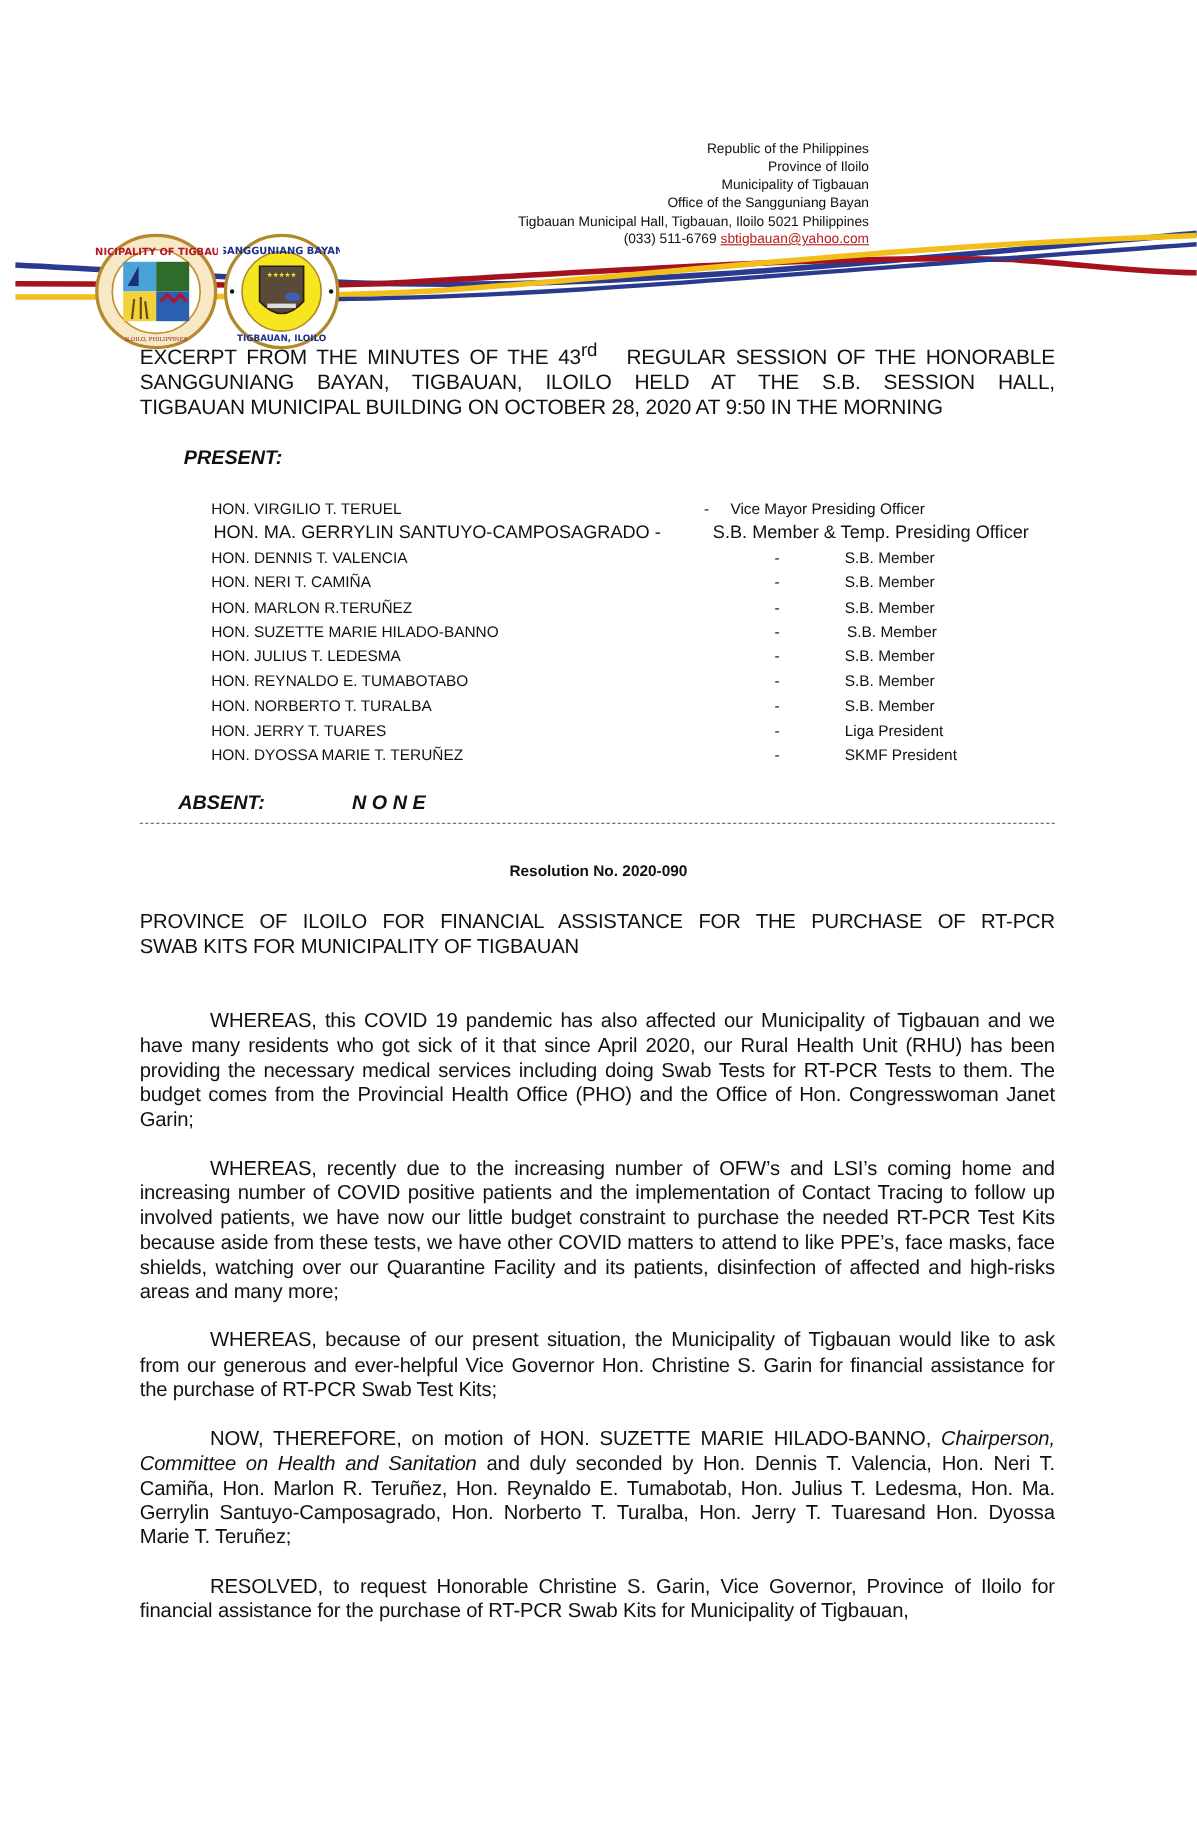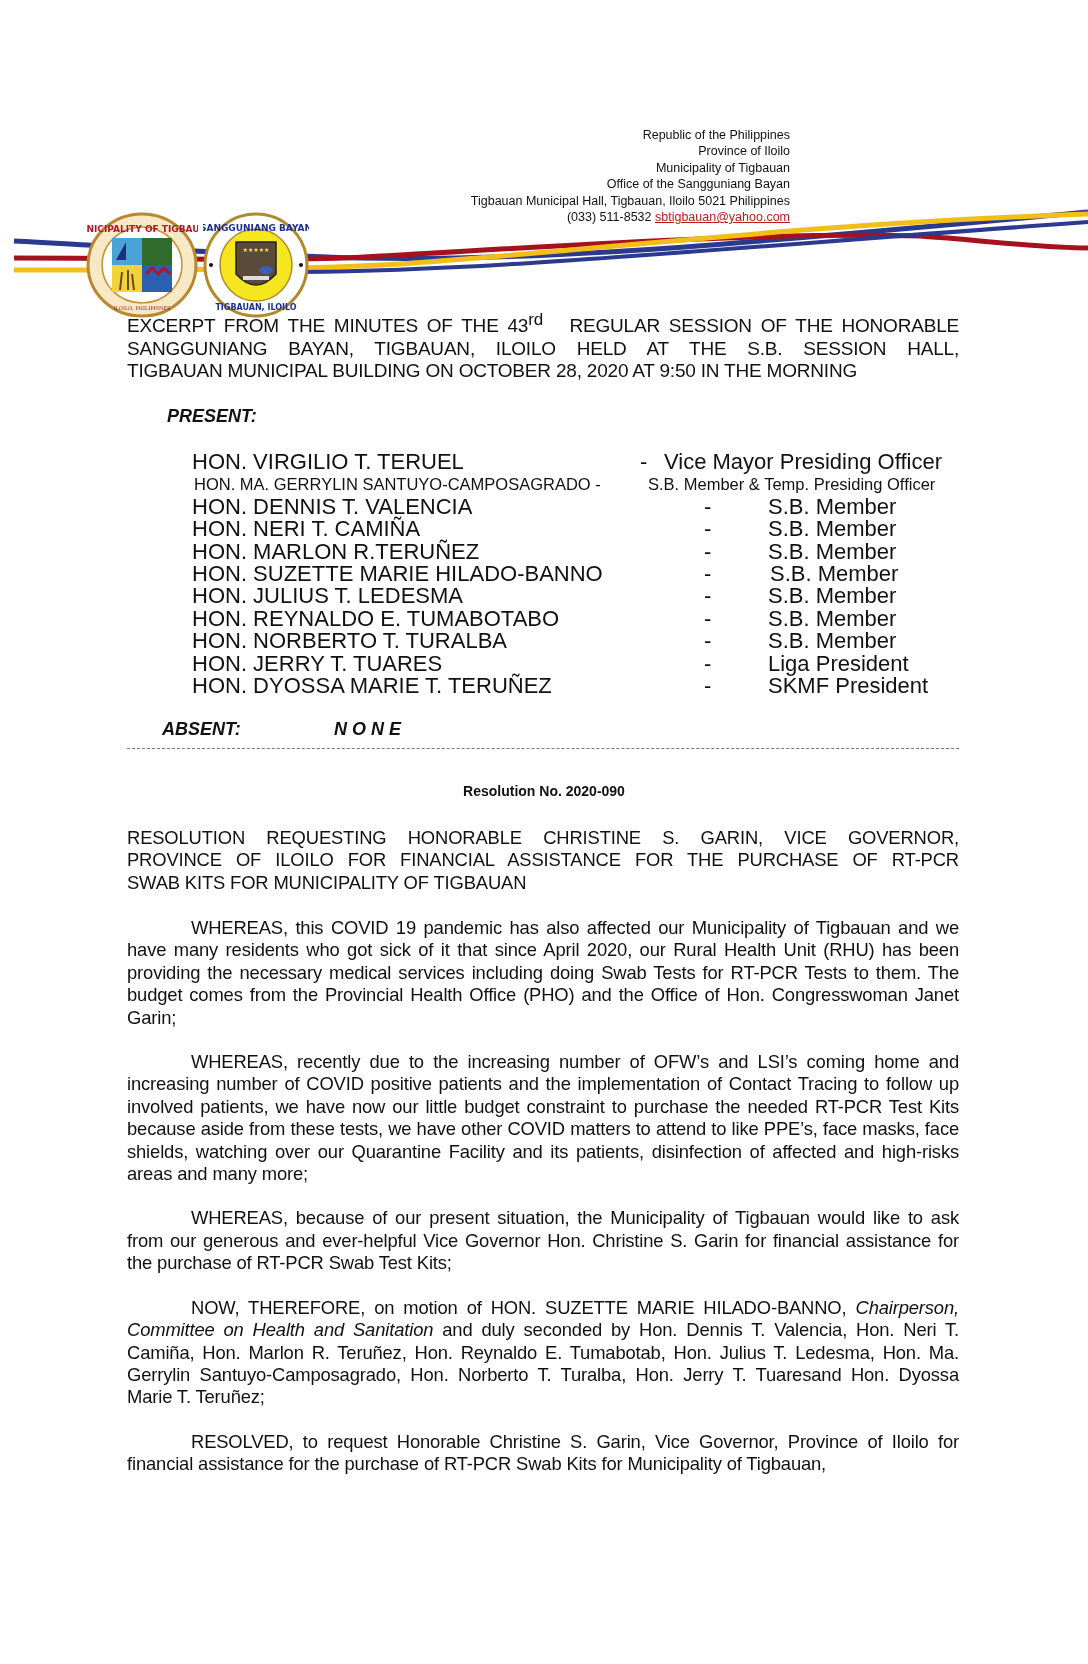--- a/index.html
+++ b/index.html
@@ -13,21 +13,21 @@
   .seal { position: absolute; }
 
   .title-block { position: absolute; left: 127px; top: 315px; width: 832px; font-size: 19px; line-height: 22.5px; text-align: justify; letter-spacing: -0.2px; }
   .title-line { display: block; text-align-last: justify; white-space: nowrap; }
   .title-line.last { text-align-last: left; }
   sup { font-size: 17px; line-height: 0; vertical-align: 7px; }
 
   .label-bold { position: absolute; font-weight: bold; font-style: italic; font-size: 18px; }
 
   .attendees { position: absolute; left: 192px; top: 451px; width: 780px; }
-  .att-row { position: relative; height: 22.4px; font-size: 22px; line-height: 22px; white-space: nowrap; }
+  .att-row { position: relative; height: 22.4px; font-size: 14px; line-height: 22px; white-space: nowrap; }
   .att-name { position: absolute; left: 0; }
   .att-dash { position: absolute; }
   .att-role { position: absolute; }
   .att-row.small { font-size: 16.5px; }
 
   .dashed { position: absolute; left: 127px; top: 748px; width: 832px; border-top: 1.5px dashed #777; }
 
   .res-no { position: absolute; left: 0; width: 1088px; top: 783px; text-align: center; font-weight: bold; font-size: 14px; }
 
   .body-text { position: absolute; left: 127px; width: 832px; font-size: 18.4px; line-height: 22.4px; text-align: justify; letter-spacing: -0.15px; }
@@ -75,21 +75,21 @@
     <text x="53" y="98" text-anchor="middle" font-size="8" font-weight="bold" fill="#1d2f8a" font-family="DejaVu Sans, sans-serif">TIGBAUAN, ILOILO</text>
   </svg>
 
   <div class="header-block">
     <div>Republic of the Philippines</div>
     <div>Province of Iloilo</div>
     <div>Municipality of Tigbauan</div>
     <div>Office of the Sangguniang Bayan</div>
     <div>Tigbauan Municipal Hall, Tigbauan, Iloilo 5021 Philippines</div>
     <div>
-      <span>(033) 511-8532</span>
+      <span>(033) 511-6769</span>
       <a>sbtigbauan@yahoo.com</a>
     </div>
   </div>
 
   <div class="title-block">
     <span class="title-line"><span>EXCERPT FROM THE MINUTES OF THE 43</span><sup>rd</sup>&nbsp;&nbsp; <span>REGULAR SESSION OF THE HONORABLE</span></span>
     <span class="title-line">SANGGUNIANG BAYAN, TIGBAUAN, ILOILO HELD AT THE S.B. SESSION HALL,</span>
     <span class="title-line last">TIGBAUAN MUNICIPAL BUILDING ON OCTOBER 28, 2020 AT 9:50 IN THE MORNING</span>
   </div>
 
@@ -146,28 +146,27 @@
       <span class="att-role" style="left:576px;">Liga President</span>
     </div>
     <div class="att-row">
       <span class="att-name">HON. DYOSSA MARIE T. TERUÑEZ</span>
       <span class="att-dash" style="left:512px;">-</span>
       <span class="att-role" style="left:576px;">SKMF President</span>
     </div>
   </div>
 
   <div class="label-bold" style="left:162px;top:719px;">ABSENT:</div>
-  <div class="label-bold" style="left:334px;top:719px;">N O N E</div>
+  <div class="label-bold" style="left:320px;top:719px;">N O N E</div>
 
   <div class="dashed"></div>
 
   <div class="res-no">Resolution No. 2020-090</div>
 
   <div class="body-text" style="top:827px;">
-    <span class="title-line">RESOLUTION REQUESTING HONORABLE CHRISTINE S. GARIN, VICE GOVERNOR,</span>
     <span class="title-line">PROVINCE OF ILOILO FOR FINANCIAL ASSISTANCE FOR THE PURCHASE OF RT-PCR</span>
     <span class="title-line last">SWAB  KITS FOR MUNICIPALITY OF TIGBAUAN</span>
   </div>
 
   <div class="body-text" style="top:917px;">
     <p class="indent">WHEREAS, this COVID 19 pandemic has also affected our Municipality of Tigbauan and we have many residents who got sick of it that since April 2020, our Rural Health Unit (RHU) has been providing the necessary medical services including doing Swab Tests for RT-PCR Tests to them. The budget comes from the Provincial Health Office (PHO) and the Office of Hon. Congresswoman Janet Garin;</p>
     <div class="para-gap"></div>
     <p class="indent">WHEREAS, recently due to the increasing number of OFW’s and LSI’s coming home and increasing number of COVID positive patients and the implementation of Contact Tracing to follow up involved patients, we have now our little budget constraint  to purchase the needed RT-PCR Test Kits because aside from these tests, we have other COVID matters to attend to like PPE’s, face masks, face shields, watching over our  Quarantine Facility and its patients, disinfection of affected  and high-risks areas and many more;</p>
     <div class="para-gap"></div>
     <p class="indent">WHEREAS, because of our present situation, the Municipality of Tigbauan would like to ask from our generous and ever-helpful Vice Governor Hon. Christine S. Garin for financial assistance for the purchase of RT-PCR Swab Test Kits;</p>

